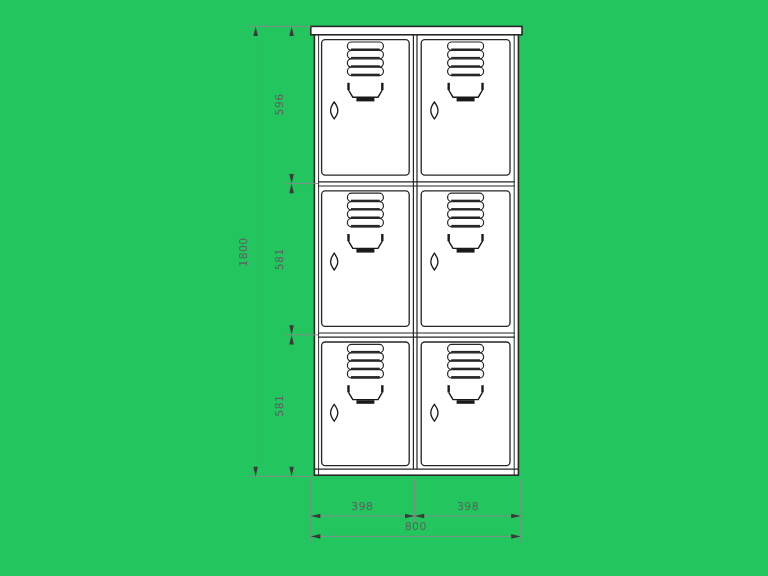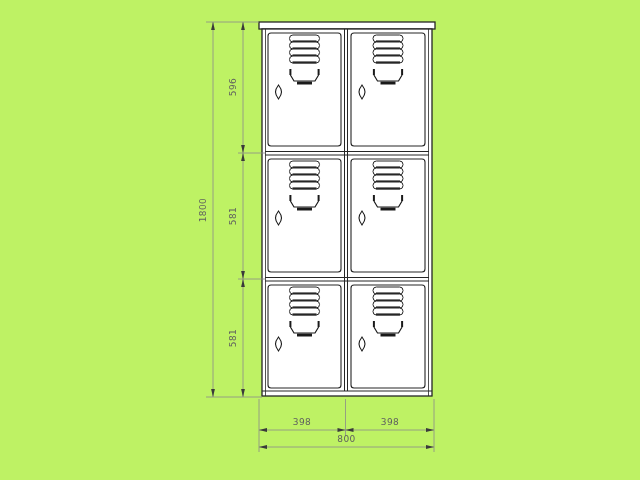--- a/index.html
+++ b/index.html
@@ -1,20 +1,20 @@
 <!DOCTYPE html>
 <html><head>
 <meta charset="utf-8">
 <style>
   html, body { margin: 0; padding: 0; background: #fff; }
   .canvas {
     position: relative;
     width: 640px;
     height: 480px;
-    background: #bef264;
+    background: #22c55e;
     overflow: hidden;
     font-family: "DejaVu Sans", "Liberation Sans", sans-serif;
   }
   svg text {
     font-family: "DejaVu Sans", "Liberation Sans", sans-serif;
     font-size: 9px;
     fill: #5f5f5f;
     letter-spacing: 0.4px;
   }
 </style>

